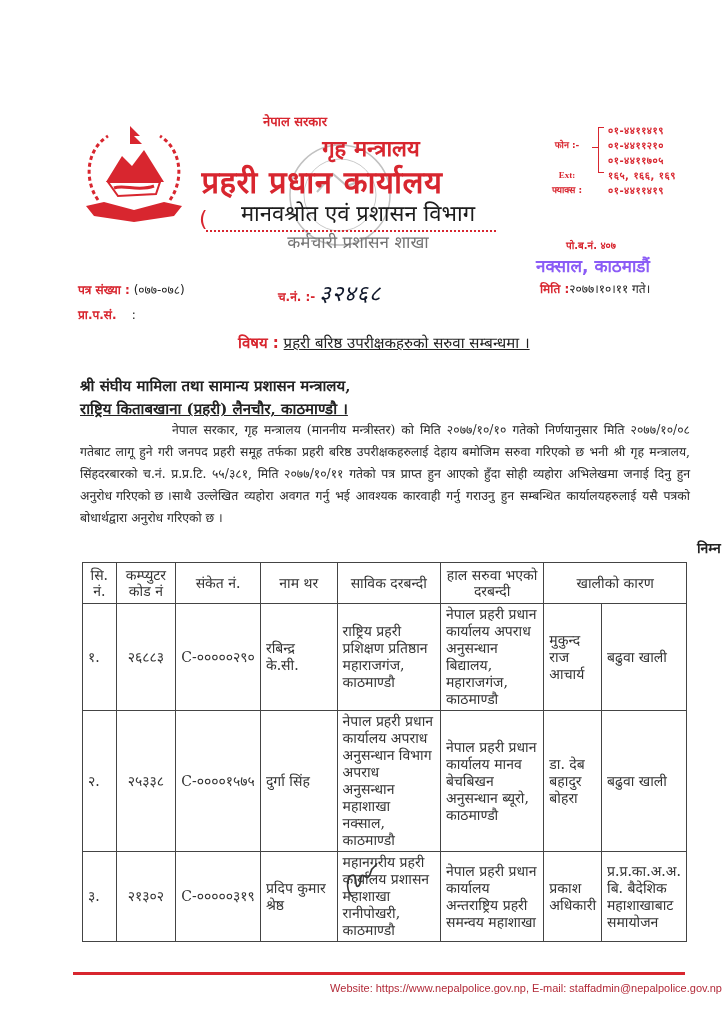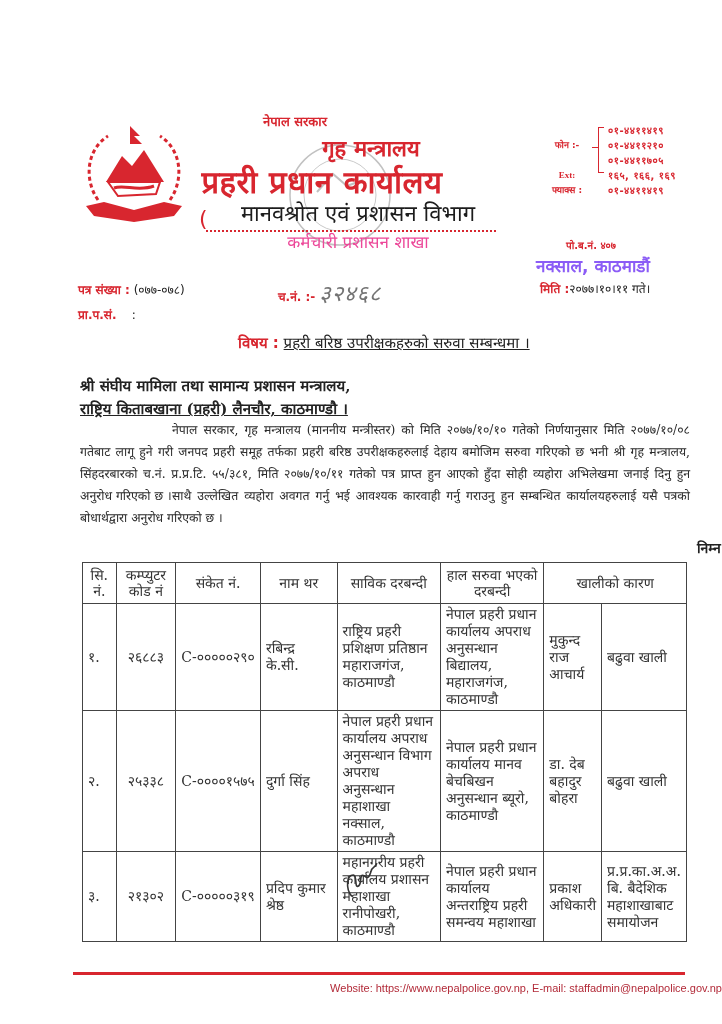--- a/index.html
+++ b/index.html
@@ -10,21 +10,21 @@
   
   .emblem { left: 78px; top: 122px; width: 112px; height: 112px; }
 
   
   .lh-gov { left: 0; width: 580px; top: 112px; text-align: center; font-size: 13px; font-weight: bold; color: #d8262f; padding-left: 10px; box-sizing: border-box;}
   .lh-ministry { left: 0; width: 722px; top: 132px; text-align: center; font-size: 22px; font-weight: bold; color: #d8262f; padding-left: 20px; box-sizing: border-box;}
   .lh-office { left: 0; width: 601px; top: 160px; text-align: center; font-size: 31px; font-weight: bold; color: #d8262f; letter-spacing: 0.5px; padding-left: 43px; box-sizing: border-box;}
   .lh-dept { left: 220px; width: 276px; top: 197px; text-align: center; font-size: 22px; color: #1c1c1c; font-family: "DejaVu Serif", serif;}
   .lh-dots { left: 206px; top: 216px; width: 290px; height: 14px; border-bottom: 2px dotted #d8262f; }
   .lh-paren { left: 199px; top: 206px; font-size: 22px; color: #d8262f; }
-  .lh-section { left: 220px; width: 276px; top: 230px; text-align: center; font-size: 17px; color: #ec4899; font-family: "DejaVu Serif", serif;}
+  .lh-section { left: 220px; width: 276px; top: 230px; text-align: center; font-size: 17px; color: #737373; font-family: "DejaVu Serif", serif;}
 
   
   .seal { left: 285px; top: 140px; width: 110px; height: 110px; opacity: 0.45; }
 
   
   .contact { left: 540px; top: 122px; width: 175px; font-size: 10px; color: #d8262f; font-weight: bold; }
   .contact .row { display: flex; height: 15px; align-items: center; }
   .contact .lbl { width: 54px; text-align: center; padding-right: 6px; font-size: 9px; }
   .contact .brace { border-left: 1.5px solid #d8262f; height: 46px; position: absolute; left: 58px; top: 5px; }
   .contact .brace:before { content:""; position:absolute; left:-7px; top: 20px; width: 7px; border-top: 1.5px solid #d8262f; }
@@ -35,21 +35,21 @@
   .pobox { left: 566px; top: 238px; font-size: 10px; color: #d8262f; font-weight: bold; }
   .addr { left: 536px; top: 254px; font-size: 17px; color: #8b5cf6; font-weight: bold; }
   .date { left: 540px; top: 280px; font-size: 12px; color: #222; }
   .date .k { color: #d8262f; font-weight: bold; }
 
   
   .patra { left: 78px; top: 281px; font-size: 12px; }
   .patra .k { color: #d8262f; font-weight: bold; }
   .chalani { left: 278px; top: 277px; font-size: 12px; }
   .chalani .k { color: #d8262f; font-weight: bold; }
-  .chalani .hand { font-family: "DejaVu Serif", serif; font-style: italic; font-size: 22px; color: #737373; letter-spacing: 1px; }
+  .chalani .hand { font-family: "DejaVu Serif", serif; font-style: italic; font-size: 22px; color: #0f172a; letter-spacing: 1px; }
   .prapas { left: 78px; top: 306px; font-size: 12px; }
   .prapas .k { color: #d8262f; font-weight: bold; }
 
   .subject { left: 238px; top: 332px; font-size: 15px; }
   .subject .k { color: #d8262f; font-weight: bold; }
   .subject .v { text-decoration: underline; font-family: "DejaVu Serif", serif; }
 
   .addressee1 { left: 80px; top: 375px; font-size: 15px; font-weight: bold; font-family: "DejaVu Serif", serif; }
   .addressee2 { left: 80px; top: 398px; font-size: 15px; font-weight: bold; font-family: "DejaVu Serif", serif; text-decoration: underline; }
 

